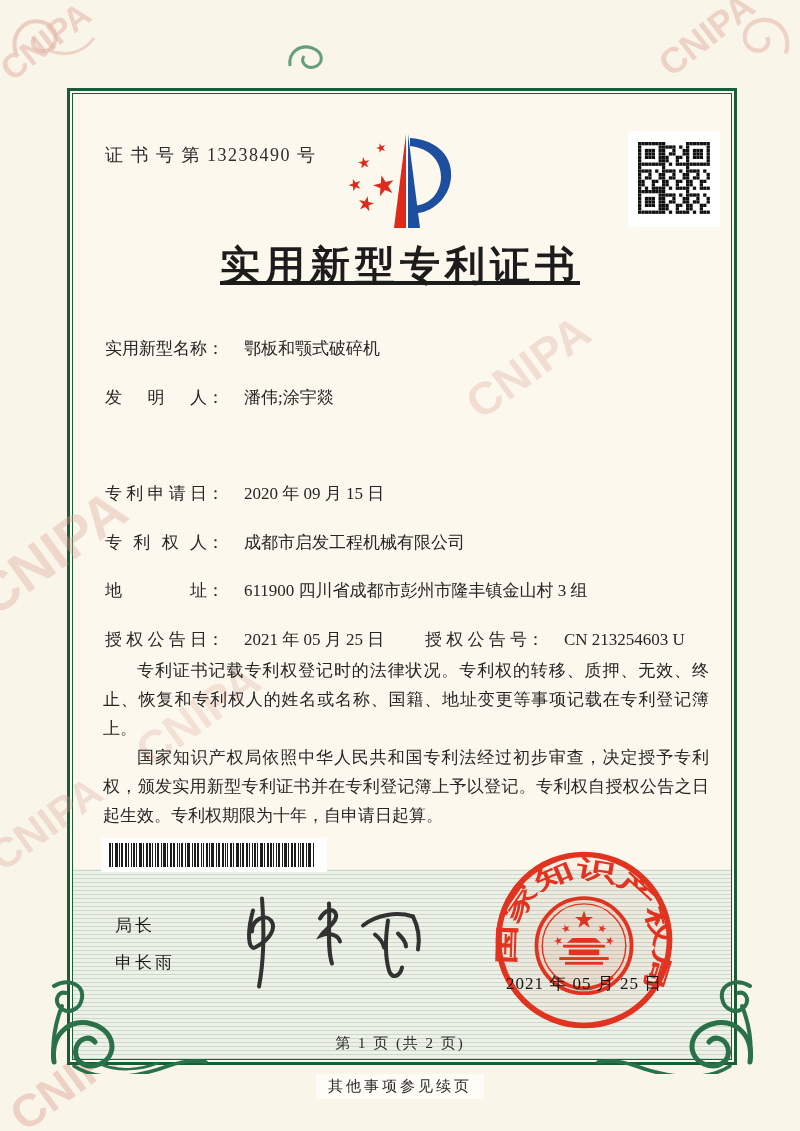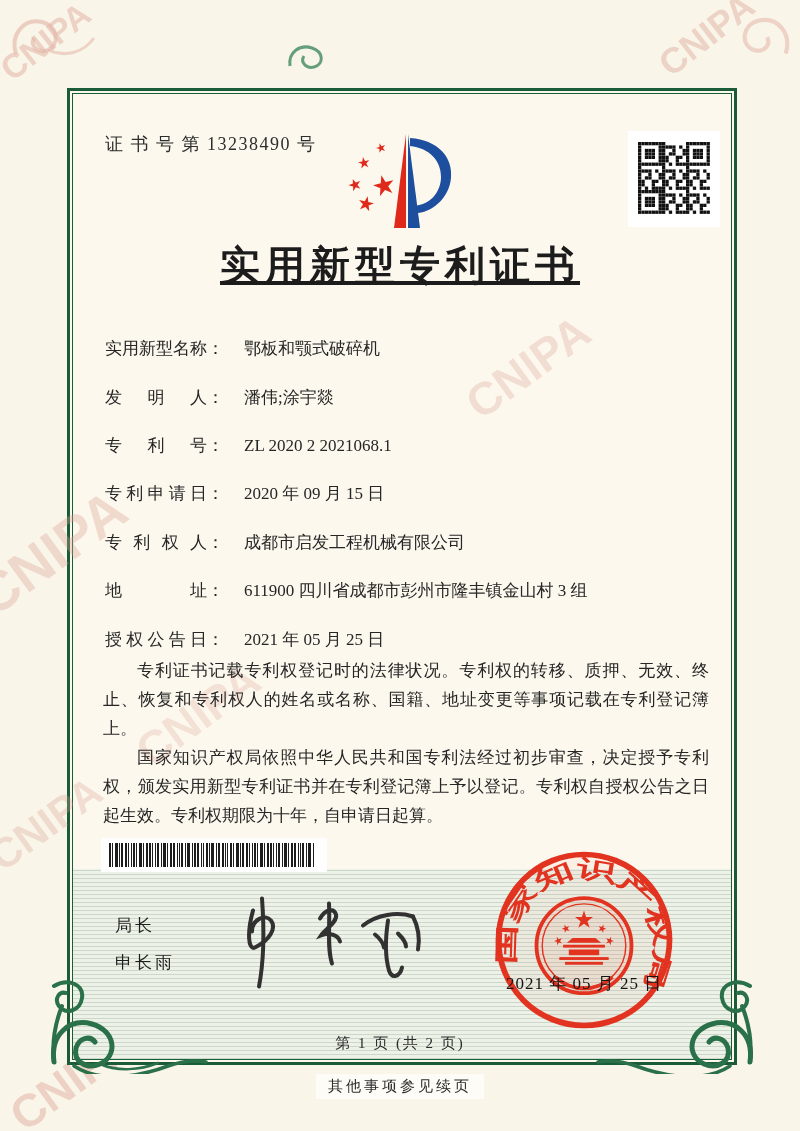--- a/index.html
+++ b/index.html
@@ -6,21 +6,21 @@
   body{font-family:"Liberation Serif","DejaVu Serif",serif;}
   .page{position:relative;width:800px;height:1131px;background:#faf5e9;overflow:hidden;}
   .wm{position:absolute;font-family:"Liberation Sans","DejaVu Sans",sans-serif;font-weight:bold;
       color:#d9a193;z-index:1;pointer-events:none;}
   .frame{position:absolute;left:67px;top:88px;width:670px;height:977px;box-sizing:border-box;
       border:3px solid #1a5c38;background:#fdf8ee;z-index:2;}
   .frame::before{content:"";position:absolute;inset:2px;border:1px solid #1a5c38;pointer-events:none;}
   .band{position:absolute;left:3px;right:3px;bottom:3px;top:778px;background:
       repeating-linear-gradient(0deg, rgba(120,158,132,.30) 0 1px, rgba(230,238,226,0) 1px 4px),#edf1e7;}
   .abs{position:absolute;}
-  .certno{left:105px;top:132px;font-size:18px;letter-spacing:1.5px;color:#2d2d2d;z-index:5;}
+  .certno{left:105px;top:143px;font-size:18px;letter-spacing:1.5px;color:#2d2d2d;z-index:5;}
   .title{left:0;top:238px;width:800px;text-align:center;font-size:40px;font-weight:bold;
       letter-spacing:5px;color:#1c1c1c;z-index:5;text-decoration:underline;}
   .fieldrow{position:absolute;left:105px;width:620px;font-size:17px;color:#262626;z-index:5;white-space:nowrap;}
   .flabel{display:inline-block;width:102px;text-align:justify;text-align-last:justify;vertical-align:top;font-family:Liberation Mono, monospace;}
   .fvalue{margin-left:20px;}
   .grant2{position:absolute;left:320px;top:0;}
   .paras{left:103px;top:656px;width:606px;font-size:17px;line-height:29px;color:#262626;
       text-align:justify;z-index:5;}
   .paras p{margin:0;text-indent:2em;}
   .barbox{left:101px;top:838px;width:226px;height:34px;background:#fefefe;z-index:5;}
@@ -356,34 +356,34 @@
   </div>
 
   <div class="abs title">实用新型专利证书</div>
 
   <div class="fieldrow" style="top:337px;">
     <span class="flabel">实用新型名称</span><span>：</span><span class="fvalue">鄂板和颚式破碎机</span>
   </div>
   <div class="fieldrow" style="top:386px;">
     <span class="flabel">发明人</span><span>：</span><span class="fvalue">潘伟;涂宇燚</span>
   </div>
-  <div class="fieldrow" style="top:434px;">
-    <span class="flabel">专利号</span><span>：</span><span class="fvalue">ZL 2020 2 2021068.1</span>
-  </div>
   <div class="fieldrow" style="top:482px;">
     <span class="flabel">专利申请日</span><span>：</span><span class="fvalue">2020 年 09 月 15 日</span>
   </div>
   <div class="fieldrow" style="top:531px;">
     <span class="flabel">专利权人</span><span>：</span><span class="fvalue">成都市启发工程机械有限公司</span>
   </div>
   <div class="fieldrow" style="top:579px;">
     <span class="flabel">地址</span><span>：</span><span class="fvalue">611900 四川省成都市彭州市隆丰镇金山村 3 组</span>
   </div>
   <div class="fieldrow" style="top:628px;">
     <span class="flabel">授权公告日</span><span>：</span><span class="fvalue">2021 年 05 月 25 日</span>
+    <span class="grant2">
+      <span class="flabel">授权公告号</span><span>：</span><span class="fvalue">CN 213254603 U</span>
+    </span>
   </div>
 
   <div class="abs paras">
     <p>专利证书记载专利权登记时的法律状况。专利权的转移、质押、无效、终止、恢复和专利权人的姓名或名称、国籍、地址变更等事项记载在专利登记簿上。</p>
     <p>国家知识产权局依照中华人民共和国专利法经过初步审查，决定授予专利权，颁发实用新型专利证书并在专利登记簿上予以登记。专利权自授权公告之日起生效。专利权期限为十年，自申请日起算。</p>
   </div>
 
   <div class="abs barbox">
     <svg style="margin:5px 0 0 8px;" width="210" height="24" viewBox="0 0 210 24">
       <g id="bars" fill="#1c1c1c">

